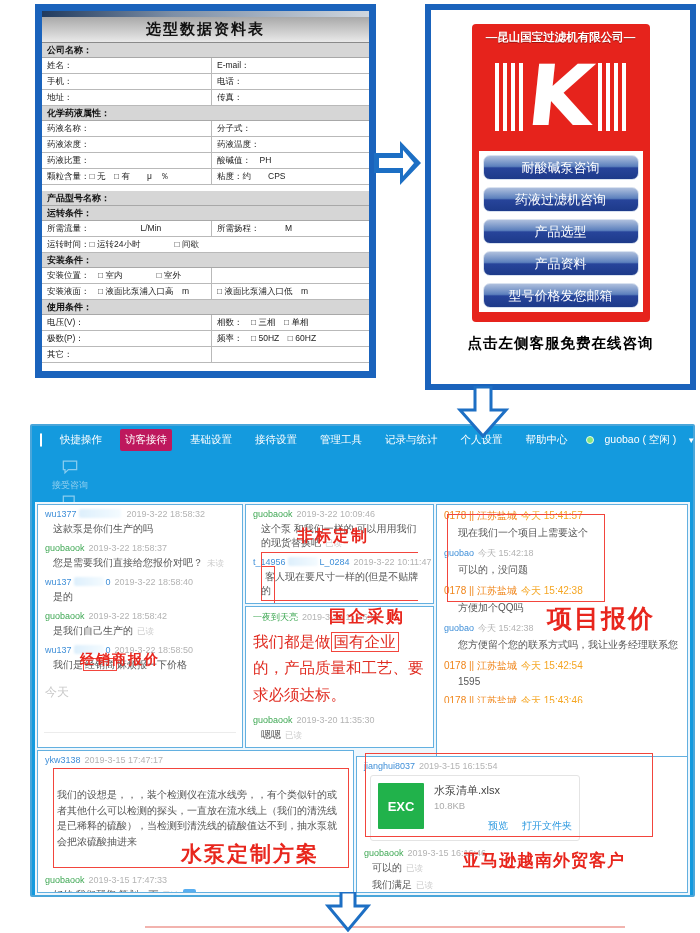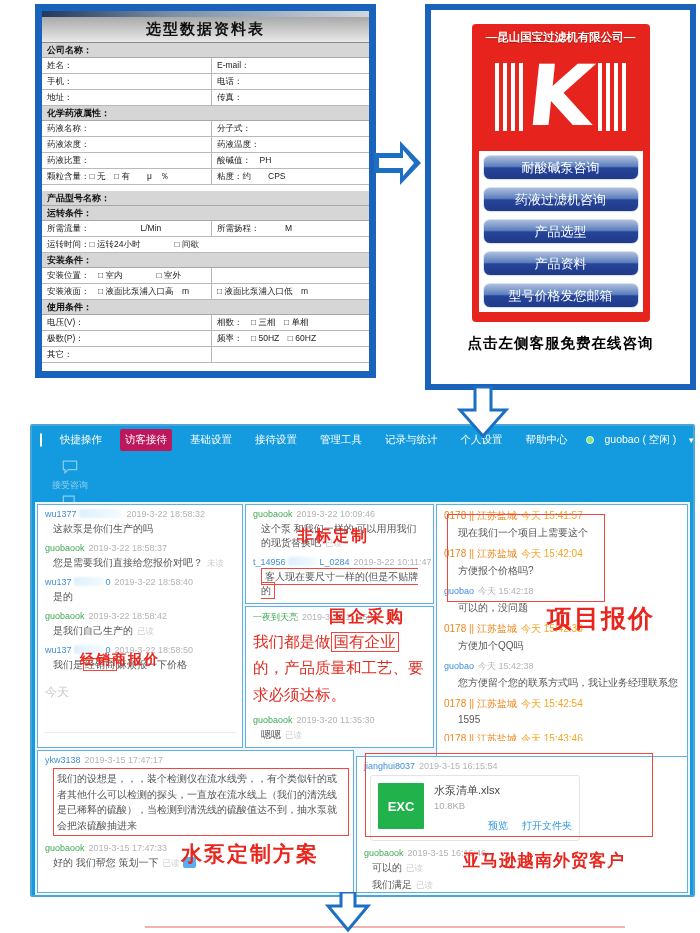--- a/index.html
+++ b/index.html
@@ -67,21 +67,21 @@
   .ng{color:#3fa854;}
   .no{color:#f08519;font-size:10px;}
   .tm{color:#b3b3b3;margin-left:4px;}
   .tmo{color:#f5a623;margin-left:4px;font-size:10px;}
   .mt{font-size:10px;color:#555;margin:3px 0 0 8px;}
   .badge{color:#cccccc;font-size:8.5px;margin-left:4px;}
   .chip{display:inline-block;width:13px;height:11px;background:#58aef0;border-radius:2px;margin-left:3px;vertical-align:-2px;}
   .blur{display:inline-block;width:42px;height:9px;margin:0 2px;background:linear-gradient(90deg,#ddeffc,#f4fbff);border-radius:2px;filter:blur(1px);vertical-align:-1px;}
   .blur.sm{width:30px;}
   .rb{border:1px solid #f2453d;padding:0 1px;}
-  .boxmsg{border:1px solid #f2453d;padding:2px 3px;}
+  .boxmsg{border:1px solid #f2453d;padding:18px 3px;}
   .sep{color:#c9c9c9;font-size:12px;margin-top:12px;}
   .input-divider{position:absolute;left:6px;right:6px;bottom:14px;border-top:1px solid #ececec;}
 
   .bigred{font-family:"DejaVu Serif",serif;color:#e02b20;font-size:15.5px;line-height:1.7;margin-top:5px;}
   .bigred .rb{padding:0 2px;}
 
   .rp-ind{margin-left:14px;}
 
   .ann{position:absolute;color:#e8261d;font-weight:bold;z-index:6;white-space:nowrap;}
   .a1{left:262px;top:24px;font-size:16px;letter-spacing:2px;}
@@ -338,24 +338,20 @@
           <div class="mt"><span>嗯嗯</span><span class="badge">已读</span></div>
         </div>
       </div>
 
       <div class="panel p-right">
         <div class="m">
           <div class="mh"><span class="no">0178 || 江苏盐城</span><span class="tmo">今天 15:41:57</span></div>
           <div class="mt rp-ind">现在我们一个项目上需要这个</div>
         </div>
         <div class="m">
-          <div class="mh"><span class="no">0178 || 江苏盐城</span><span class="tmo">今天 15:42:04</span></div>
-          <div class="mt rp-ind">方便报个价格吗?</div>
-        </div>
-        <div class="m">
           <div class="mh"><span class="nb">guobao</span><span class="tm">今天 15:42:18</span></div>
           <div class="mt rp-ind">可以的，没问题</div>
         </div>
         <div class="m">
           <div class="mh"><span class="no">0178 || 江苏盐城</span><span class="tmo">今天 15:42:38</span></div>
           <div class="mt rp-ind">方便加个QQ吗</div>
         </div>
         <div class="m">
           <div class="mh"><span class="nb">guobao</span><span class="tm">今天 15:42:38</span></div>
           <div class="mt rp-ind">您方便留个您的联系方式吗，我让业务经理联系您</div>

